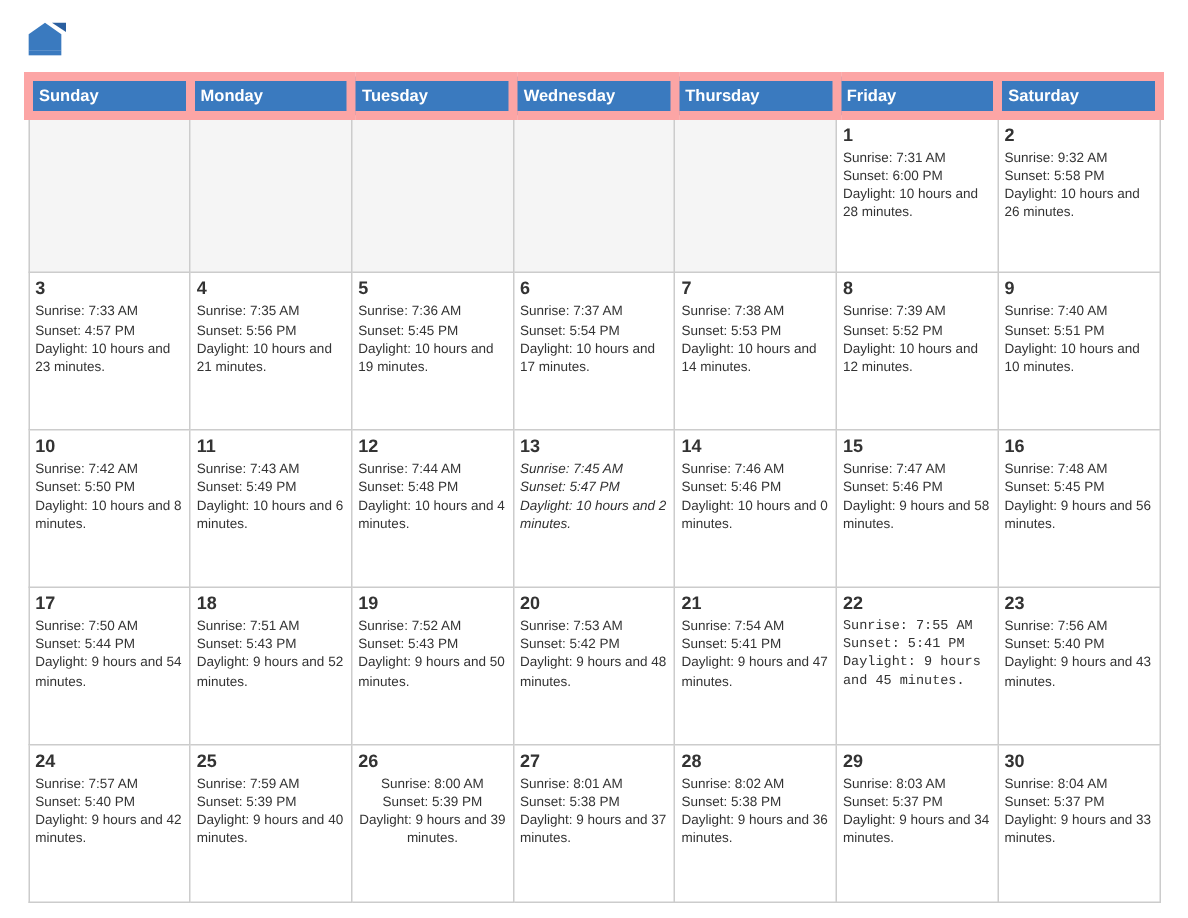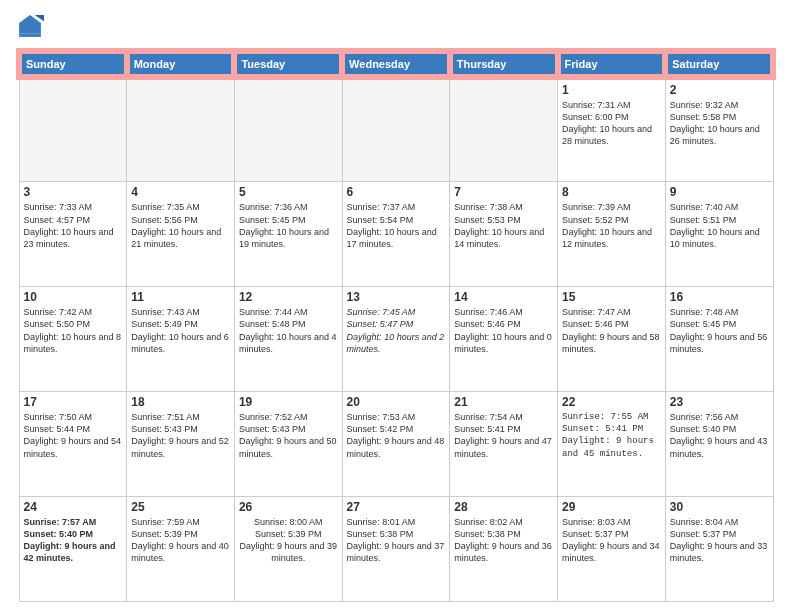--- a/index.html
+++ b/index.html
@@ -281,21 +281,21 @@
             <td>
               <span class="day-num">23</span>
               <div class="day-info" style="white-space: pre-line;">Sunrise: 7:56 AM
 Sunset: 5:40 PM
 Daylight: 9 hours and 43 minutes.</div>
             </td>
           </tr>
           <tr>
             <td>
               <span class="day-num">24</span>
-              <div class="day-info" style="white-space: pre-line; font-weight: bold;">Sunrise: 7:57 AM
+              <div class="day-info" style="white-space: pre-line;">Sunrise: 7:57 AM
 Sunset: 5:40 PM
 Daylight: 9 hours and 42 minutes.</div>
             </td>
             <td>
               <span class="day-num">25</span>
               <div class="day-info" style="white-space: pre-line;">Sunrise: 7:59 AM
 Sunset: 5:39 PM
 Daylight: 9 hours and 40 minutes.</div>
             </td>
             <td>

